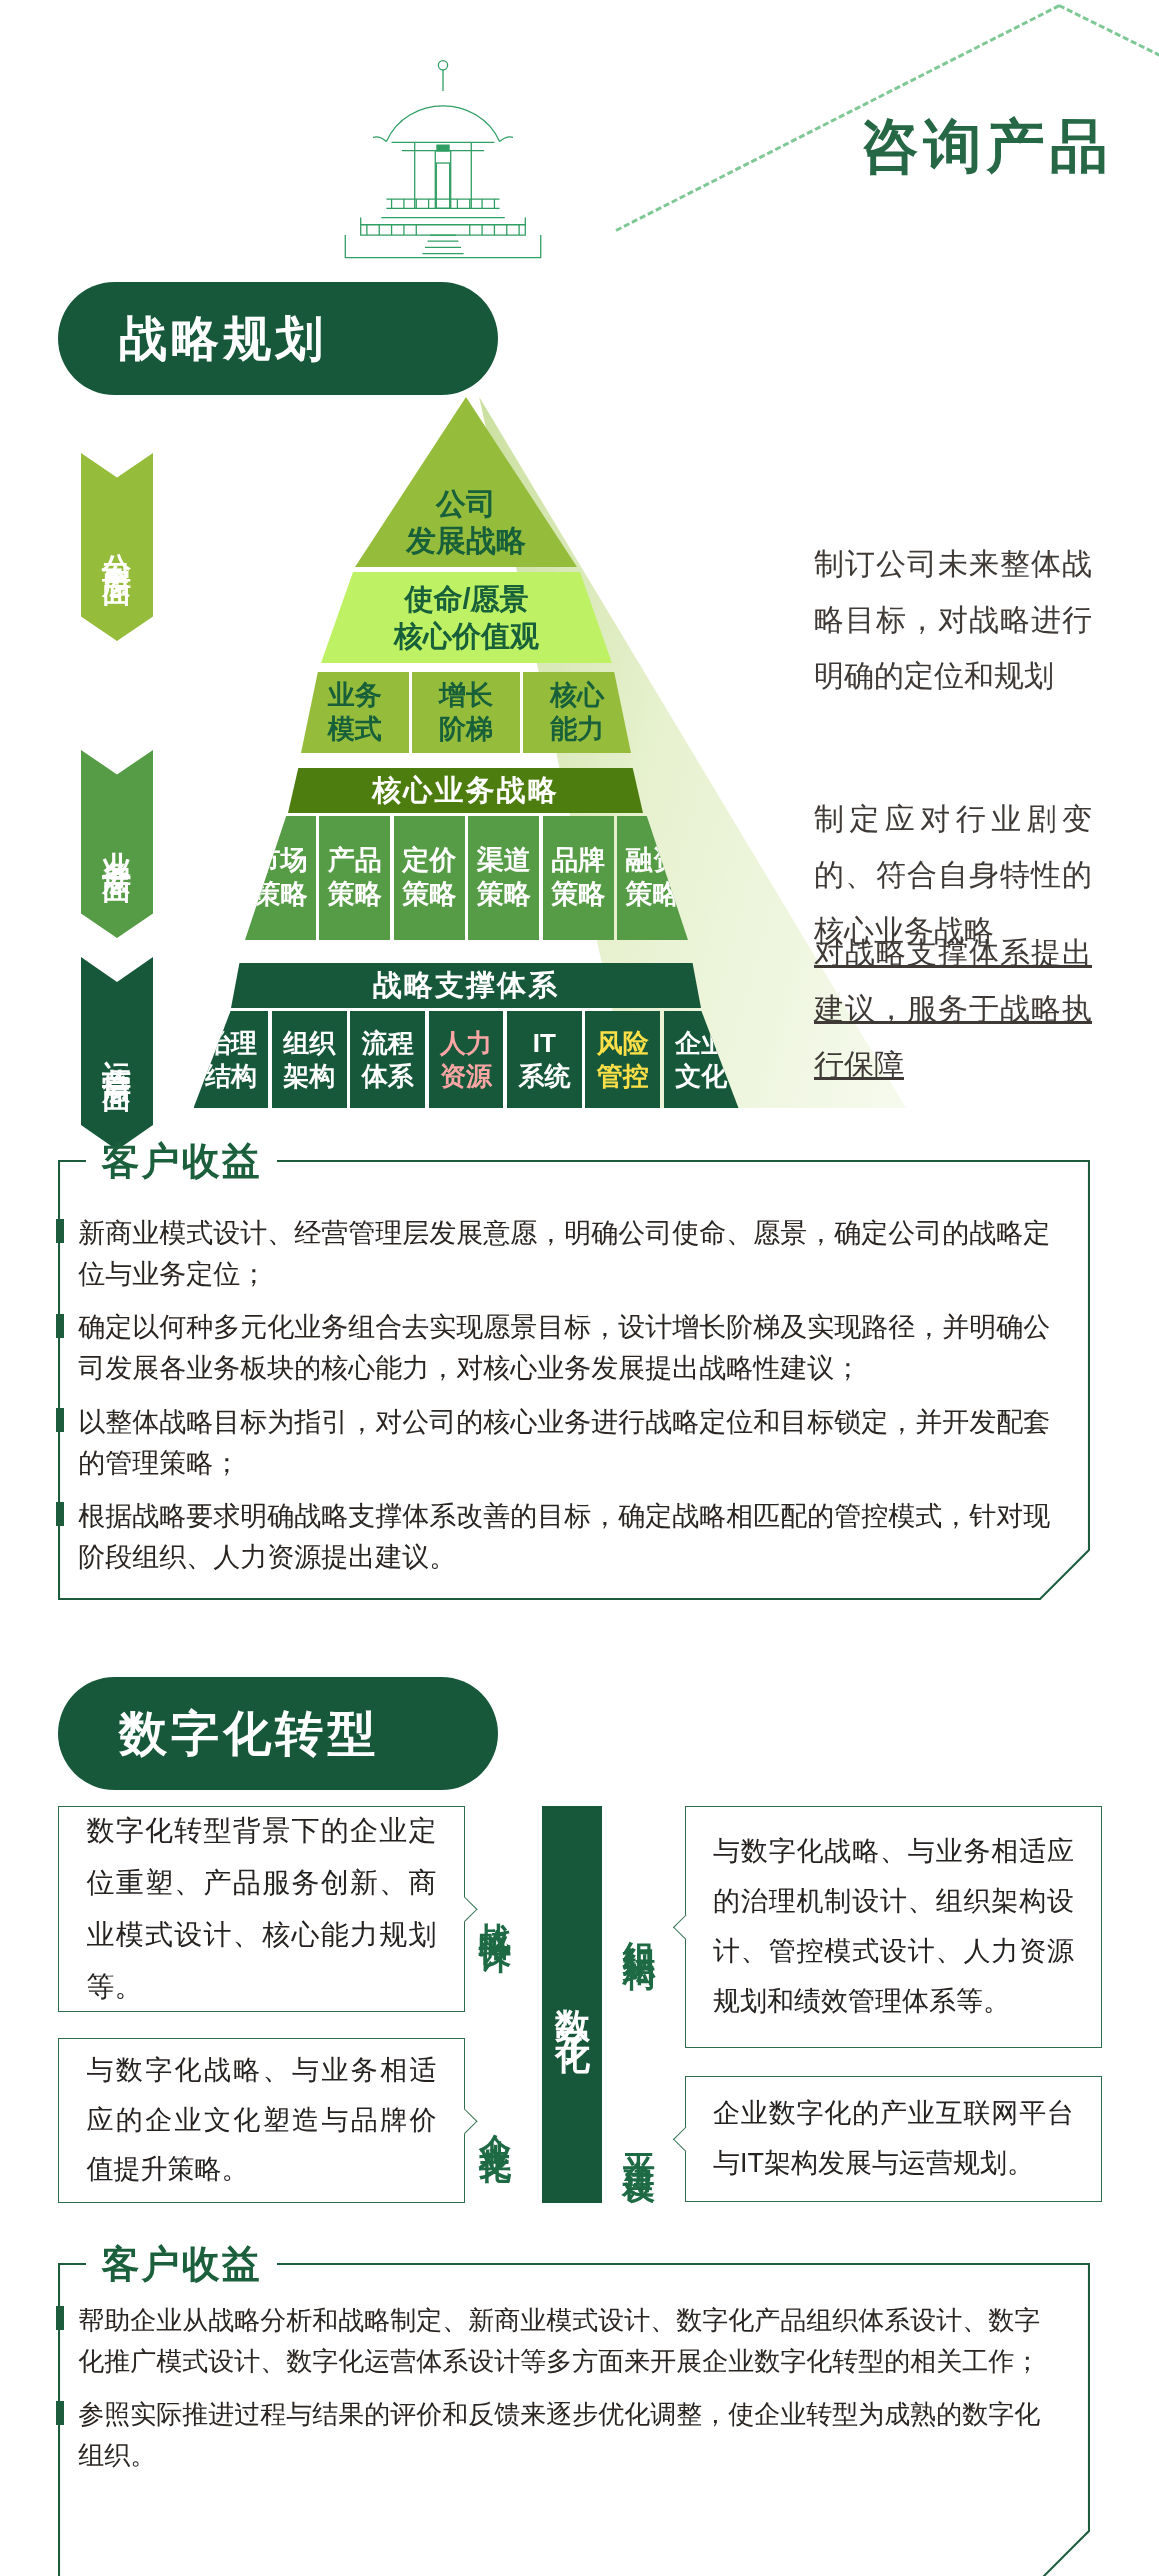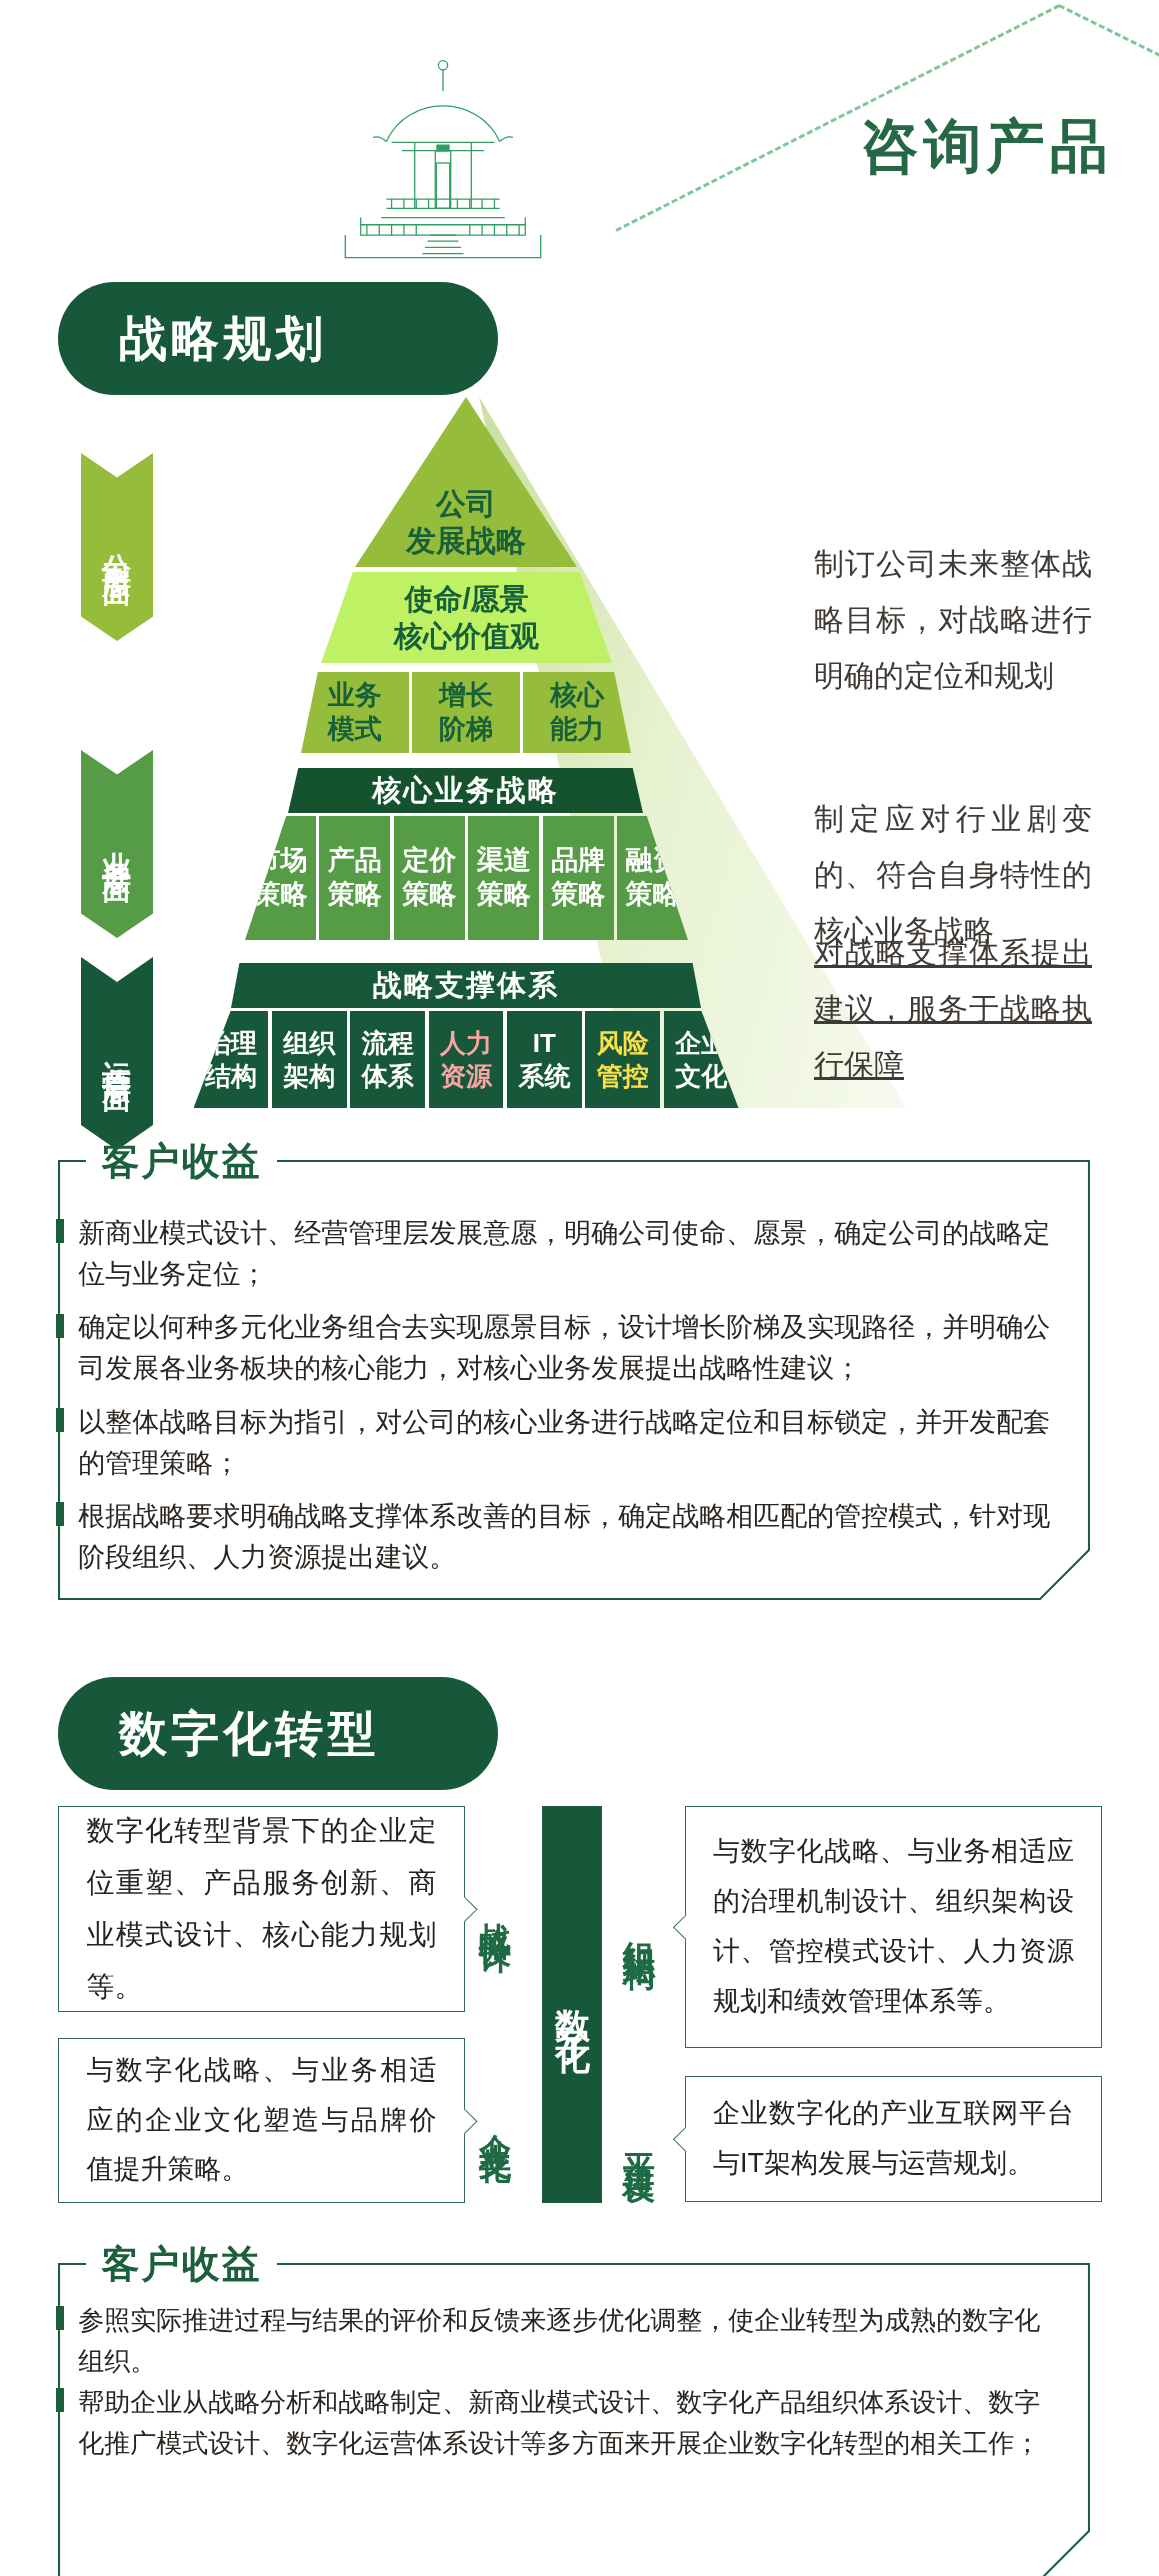--- a/index.html
+++ b/index.html
@@ -119,21 +119,21 @@
         </div>
       <div class="cellp" style="background:#96bc3c;">
           <div class="stack dkgreen-txt" style="font-size:27px;">
         <span>核心</span>
             <span>能力</span>
           </div>
         </div>
     </div>
   </div>
 
-  <div class="lvl" style="left:95px;top:371px;width:355px;height:45px;background:#14532d;clip-path:polygon(2.9% 0,97.1% 0,100% 100%,0 100%);">
+  <div class="lvl" style="left:95px;top:371px;width:355px;height:45px;background:#4d7c0f;clip-path:polygon(2.9% 0,97.1% 0,100% 100%,0 100%);">
     <span style="color:#fff;font-size:29px;font-weight:900;letter-spacing:2.1px;">核心业务战略</span>
   </div>
 
   <div class="lvl" style="left:52px;top:419px;width:443px;height:124px;clip-path:polygon(9.3% 0,90.7% 0,100% 100%,0 100%);">
     <div class="row-cells">
       <div class="cellp" style="background:#569b45;">
           <div class="stack" style="font-size:27px;color:#fff;">
         <span>市场</span>
             <span>策略</span>
           </div>
@@ -307,23 +307,23 @@
 <div class="benefits" style="top:2241px;height:343px;">
   <div class="b-head">
     <span class="b-tick"></span>
     <span class="b-title">客户收益</span>
     <span class="b-rule"></span>
   </div>
   <svg class="b-frame" width="1032" height="317" viewBox="0 0 2003 615" fill="none">
     <path d="M2 0 V613 H1906 L2001 518 V0" stroke="#1e5c3e" stroke-width="4"></path>
   </svg>
   <div class="b-body" style="top:59px;width:975px;font-size:26px;line-height:41px;">
+    <div class="bullet" style="margin-bottom:12.4px;">
+      <span class="marker"></span>
+      <span class="btxt">帮助企业从战略分析和战略制定、新商业模式设计、数字化产品组织体系设计、数字化推广模式设计、数字化运营体系设计等多方面来开展企业数字化转型的相关工作；</span>
+      </div>
     <div class="bullet">
       <span class="marker"></span>
       <span class="btxt">参照实际推进过程与结果的评价和反馈来逐步优化调整，使企业转型为成熟的数字化组织。</span>
       </div>
-    <div class="bullet" style="margin-bottom:12.4px;">
-      <span class="marker"></span>
-      <span class="btxt">帮助企业从战略分析和战略制定、新商业模式设计、数字化产品组织体系设计、数字化推广模式设计、数字化运营体系设计等多方面来开展企业数字化转型的相关工作；</span>
-      </div>
   </div>
 </div>
 
 
 </body></html>

